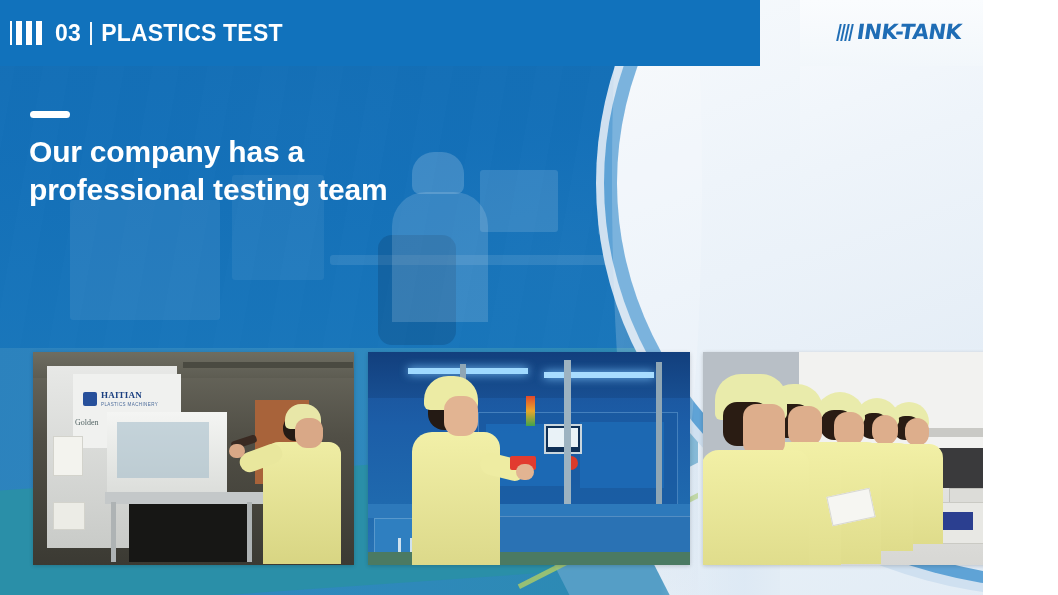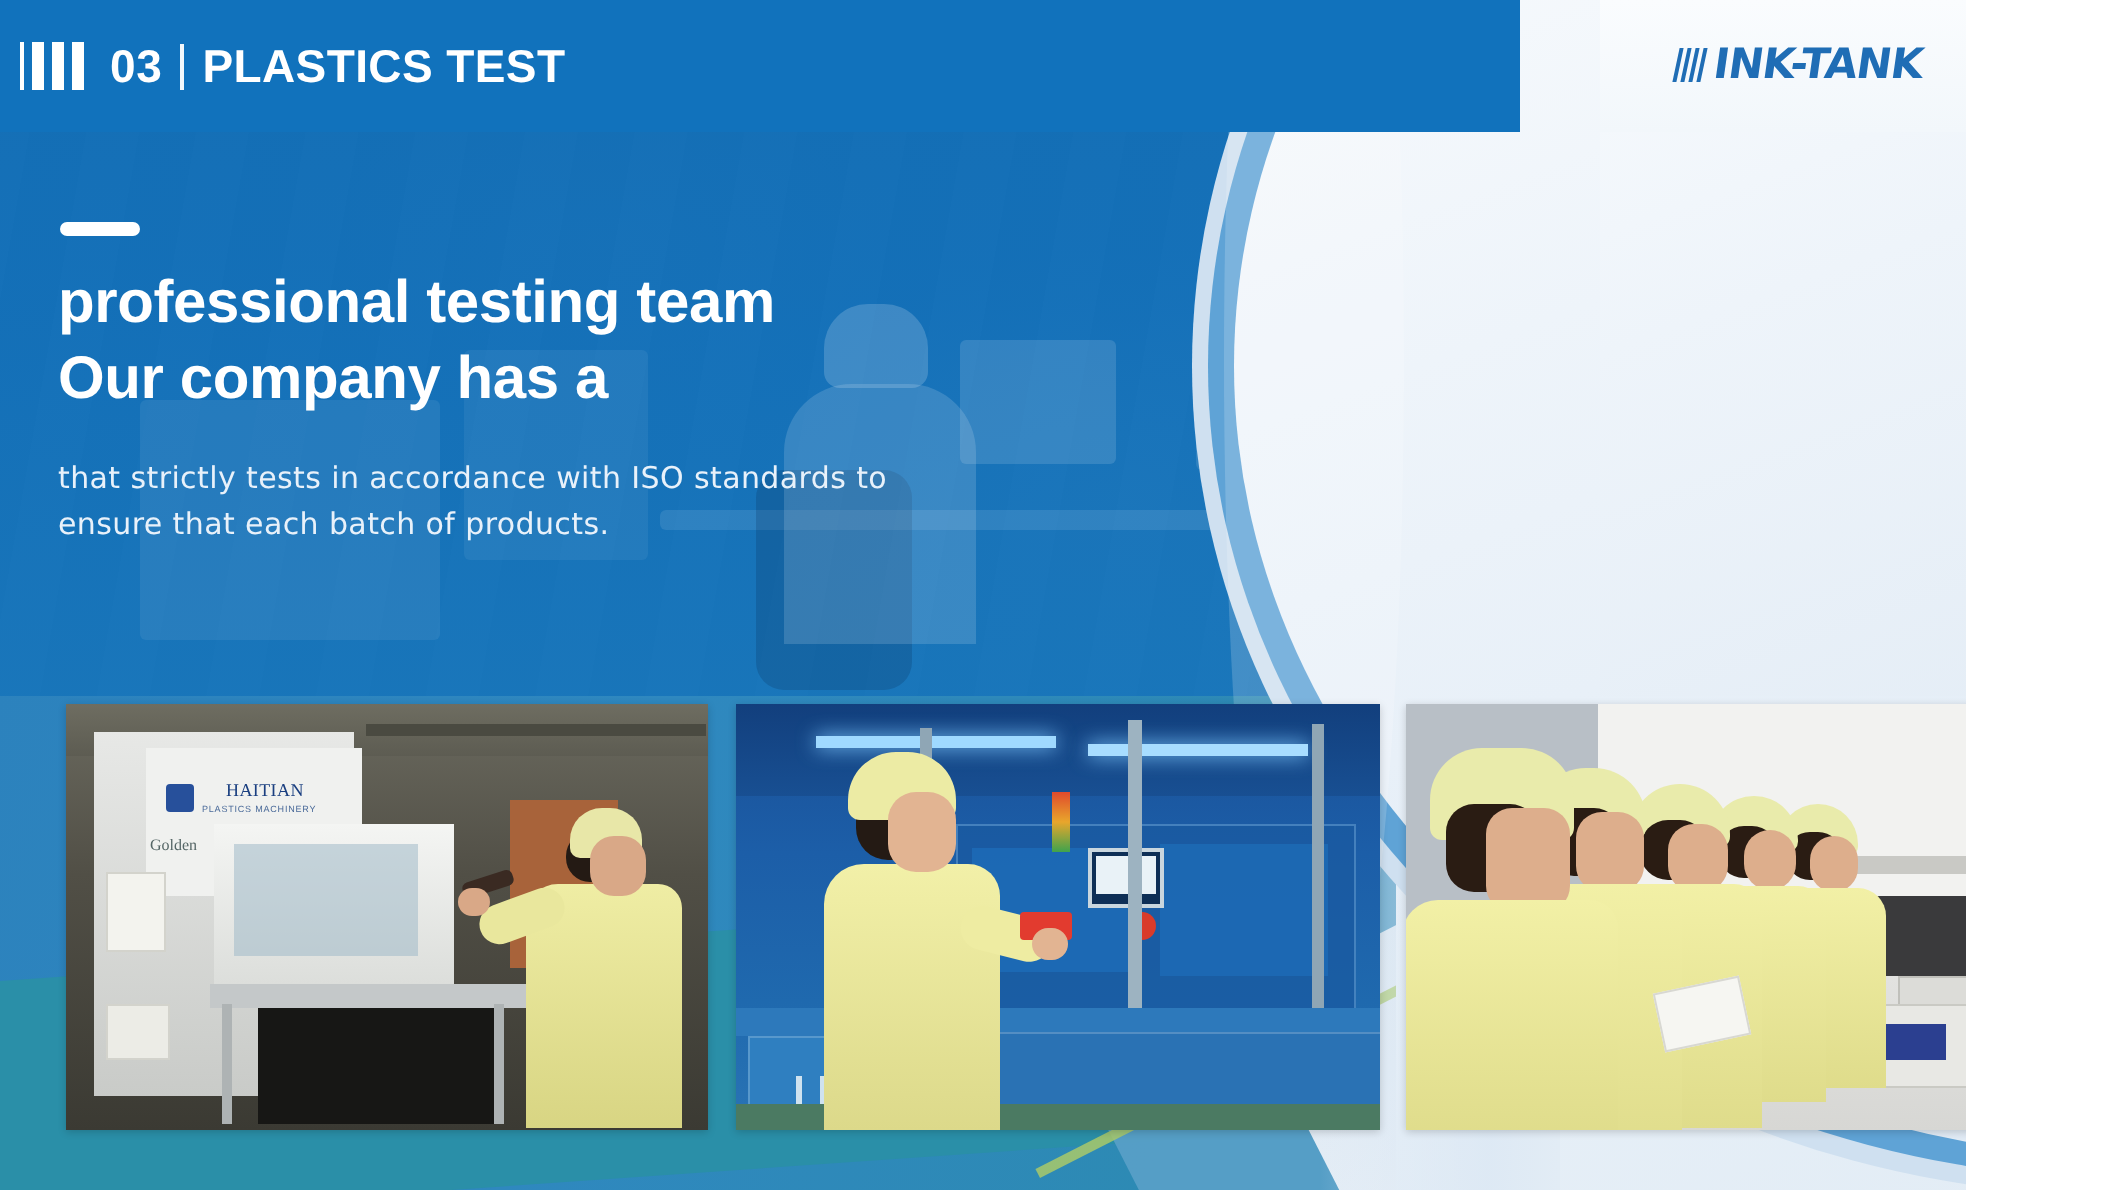--- a/index.html
+++ b/index.html
@@ -157,21 +157,21 @@
   .p1-dark{ left:96px; top:152px; width:118px; height:58px; background:#171715;}
   .p1-wood{ left:222px; top:48px; width:54px; height:84px; background:#a8633a;}
   .p1-worker-cap{ left:252px; top:52px; width:36px; height:25px; border-radius:16px 16px 5px 5px; background:#e8e7a8;}
   .p1-worker-hair{ left:250px; top:64px; width:26px; height:25px; border-radius:12px; background:#241a14;}
   .p1-worker-face{ left:262px; top:66px; width:28px; height:30px; border-radius:12px; background:#d9a887;}
   .p1-worker-body{ left:230px; top:90px; width:78px; height:122px; border-radius:16px 12px 0 0; background:linear-gradient(180deg,#efeda4,#d8d583);}
   .p1-arm{ left:206px; top:96px; width:44px; height:20px; border-radius:10px; background:#e9e79d; transform:rotate(-20deg);}
   .p1-hand{ left:196px; top:92px; width:16px; height:14px; border-radius:7px; background:#d9a887;}
   .p1-tool{ left:198px; top:86px; width:26px; height:8px; border-radius:3px; background:#3a2a22; transform:rotate(-18deg);}
   .p1-logo{ left:50px; top:40px; width:14px; height:14px; background:#27509b; border-radius:2px;}
-  .p1-ltext{ left:80px; top:38px; color:#1a3f80; font-size:9px; font-weight:normal; letter-spacing:.2px; font-family:"Liberation Serif",serif;}
+  .p1-ltext{ left:68px; top:38px; color:#1a3f80; font-size:9px; font-weight:bold; letter-spacing:.2px; font-family:"Liberation Serif",serif;}
   .p1-ltext2{ left:68px; top:50px; color:#4a6a99; font-size:4.5px; letter-spacing:.4px;}
   .p1-gold{ left:42px; top:66px; color:#566; font-size:8px; font-family:"Liberation Serif",serif;}
   .p1-paper{ left:20px; top:84px; width:30px; height:40px; background:#f3f3ee; border:1px solid #d3d3cc;}
   .p1-paper2{ left:20px; top:150px; width:32px; height:28px; background:#ecece6; border:1px solid #d3d3cc;}
   .p1-ceil{ left:0; top:0; width:321px; height:26px; background:linear-gradient(180deg,#6e6d61,#5d5c52);}
   .p1-beam{ left:150px; top:10px; width:170px; height:6px; background:#4a4a41;}
 
   
   .p2-bg{ inset:0; background:linear-gradient(180deg,#1a4f96 0%,#1c5ea8 35%,#1f69ae 70%,#2a74b5 100%);}
   .p2-top{ left:0; top:0; width:322px; height:46px; background:linear-gradient(180deg,#123f7d,#184f92);}
@@ -280,24 +280,23 @@
       <i></i>
         <i></i>
         <i></i>
         <i></i>
     </span>
     <span class="ltext">INK-TANK</span>
   </div>
 
   <div class="dash"></div>
   <div class="headline">
+    <div>Our company has a</div>
     <div>professional testing team</div>
-    <div>Our company has a</div>
-  </div>
-  <div class="subline">that strictly tests in accordance with ISO standards to ensure that each batch of products.</div>
+  </div>
 
 
   <div class="photo" id="photo1">
     <div class="ph-inner">
       <span class="pel p1-bgtop"></span>
       <span class="pel p1-ceil"></span>
       <span class="pel p1-beam"></span>
       <span class="pel p1-wood"></span>
       <span class="pel p1-mach"></span>
       <span class="pel p1-mach2"></span>

